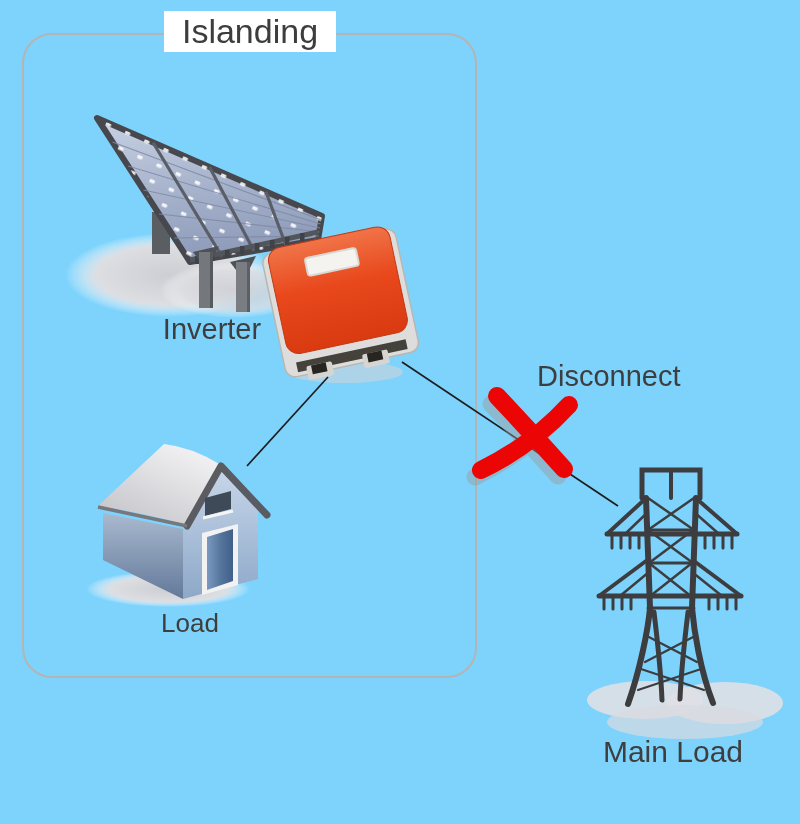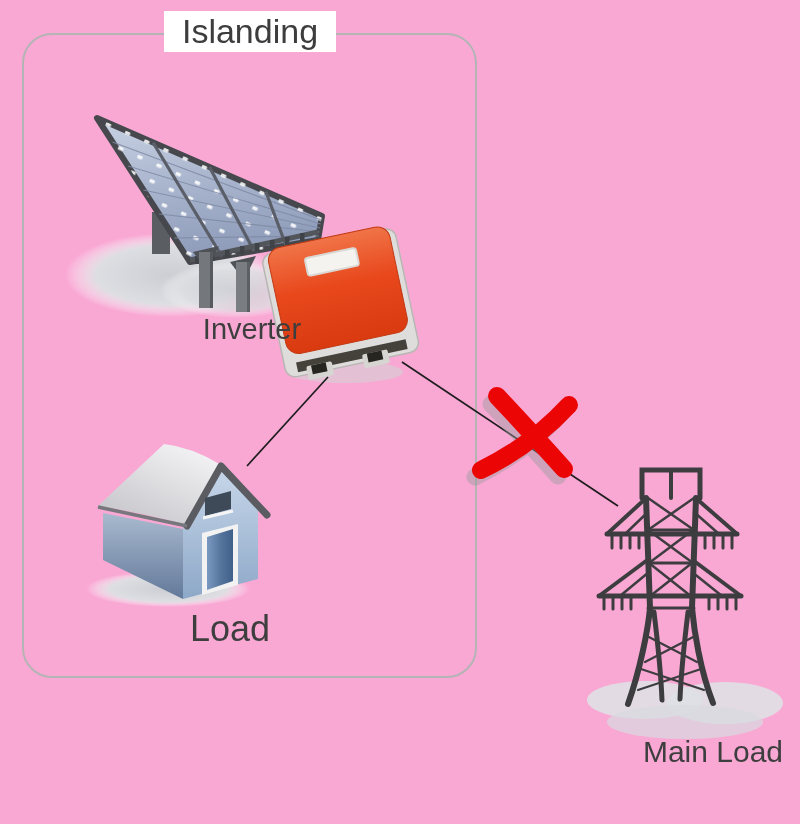--- a/index.html
+++ b/index.html
@@ -1,33 +1,33 @@
 <!DOCTYPE html>
 <html><head>
 <meta charset="utf-8">
 <style>
   html,body{margin:0;padding:0;background:#ffffff;}
   #stage{
-    position:relative;width:800px;height:824px;background:#f9a8d4;overflow:hidden;
+    position:relative;width:800px;height:824px;background:#7dd3fc;overflow:hidden;
     font-family:"Liberation Sans",sans-serif;
   }
   #island-box{
     position:absolute;left:22px;top:33px;width:451px;height:641px;
     border:2.5px solid #b4b4b4;border-radius:30px;background:transparent;
   }
   #diagram-svg{position:absolute;left:0;top:0;width:800px;height:824px;}
   .label{position:absolute;color:#3e3e3e;white-space:nowrap;}
-  .centered{transform:translateX(-50%);margin-left:40px;}
+  .centered{transform:translateX(-50%);}
   #title-row{position:absolute;left:22px;top:11px;width:456px;text-align:center;}
   #title-row span{
     display:inline-block;background:#ffffff;padding:0 18px;
     font-size:34px;color:#3d3d3d;line-height:1.2;
   }
   #inverter-label{left:212px;top:313px;font-size:29px;}
-  #load-label{left:190px;top:608px;font-size:36px;}
+  #load-label{left:190px;top:608px;font-size:26px;}
   #disconnect-label{left:537px;top:360px;font-size:29px;}
   #main-grid-label{left:673px;top:735px;font-size:30px;}
 </style>
 </head>
 <body>
 
 <div id="stage">
 
   <div id="island-box"></div>
 
@@ -227,14 +227,15 @@
         <path d="M569,405 Q531,446 481,470"></path>
       </g>
     </g>
   </svg>
 
   <div id="title-row">
     <span>Islanding</span>
   </div>
   <div id="inverter-label" class="label centered">Inverter</div>
   <div id="load-label" class="label centered">Load</div>
+  <div id="disconnect-label" class="label">Disconnect</div>
   <div id="main-grid-label" class="label centered">Main Load</div>
 </div>
 
 </body></html>

